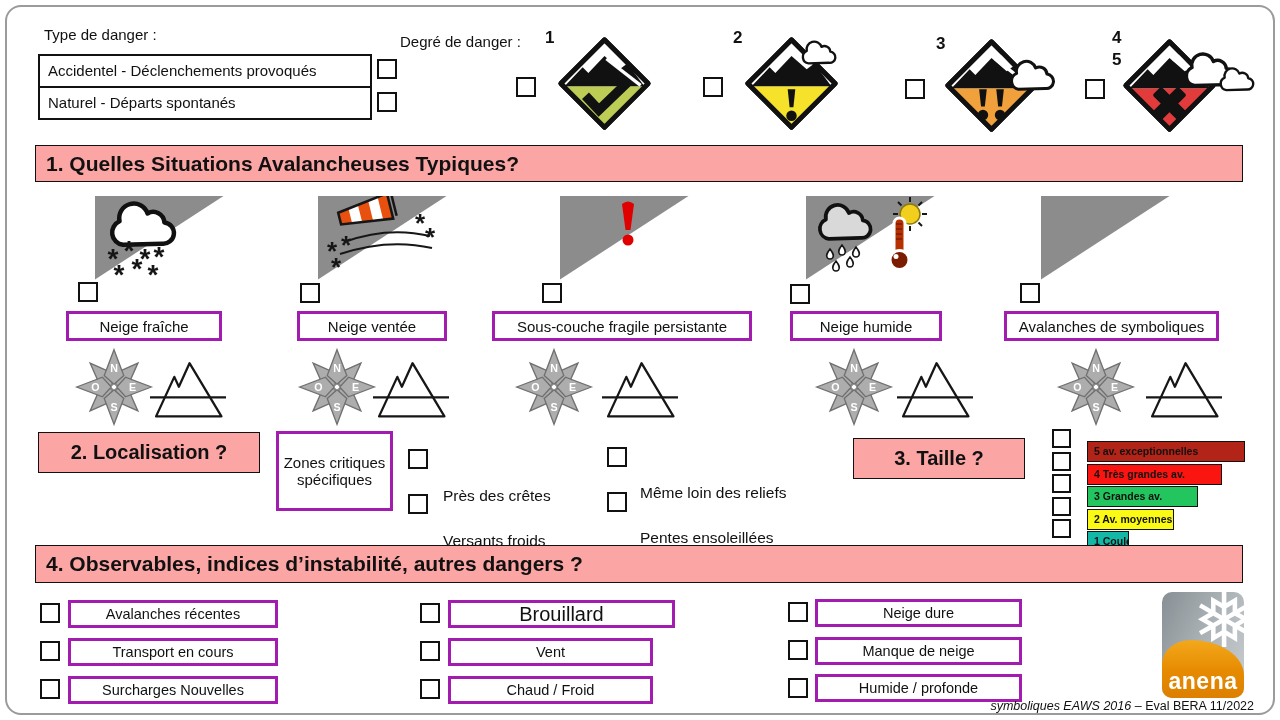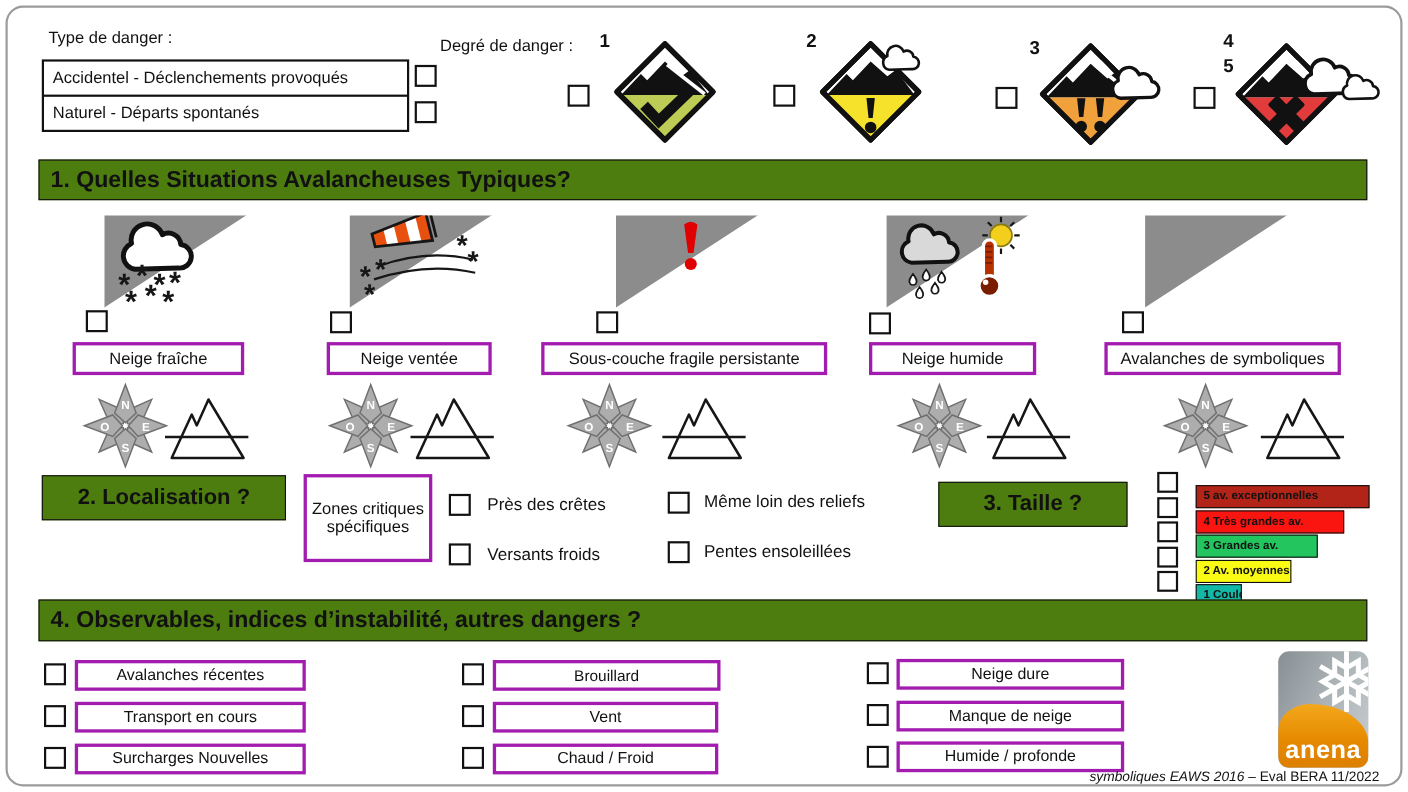--- a/index.html
+++ b/index.html
@@ -3,30 +3,30 @@
 <meta charset="utf-8">
 <style>
   html,body{margin:0;padding:0;background:#fff;}
   #page{position:relative;width:1280px;height:720px;background:#fff;overflow:hidden;
         font-family:"Liberation Sans",sans-serif;color:#111;}
   .abs{position:absolute;}
   .frame{position:absolute;left:5px;top:5px;width:1266px;height:706px;
          border:2px solid #9b9b9b;border-radius:16px;pointer-events:none;}
   .cb{position:absolute;width:20px;height:20px;background:#fff;border:2px solid #111;box-sizing:border-box;}
   .cb.sm{width:19px;height:19px;}
-  .blue{background:#4d7c0f;}
+  .blue{background:#fca5a5;}
   .hdr{position:absolute;border:1.5px solid #111;box-sizing:border-box;display:flex;align-items:center;
        padding-left:10px;font-weight:bold;font-size:21px;}
   .bluebox{position:absolute;border:1.5px solid #111;box-sizing:border-box;display:flex;align-items:center;
        justify-content:center;font-weight:bold;font-size:20px;}
   .wbox{position:absolute;background:#fff;border:3px solid #a21caf;box-sizing:border-box;display:flex;
        align-items:center;justify-content:center;font-size:15px;text-align:center;}
   .optrow{height:30px;line-height:30px;padding-left:8px;font-size:15px;}
   .optrow+.optrow{border-top:2px solid #111;}
-  .lbl{position:absolute;font-size:15.5px;white-space:nowrap;}
+  .lbl{position:absolute;font-size:15.5px;white-space:nowrap;margin-top:36px;}
   .num{position:absolute;font-weight:bold;font-size:17px;}
   .blabel{position:absolute;font-weight:normal;font-size:15px;}
   .sizebar{position:absolute;height:21px;border:1.2px solid #111;box-sizing:border-box;font-size:10.5px;
        font-weight:bold;line-height:18px;padding-left:6px;white-space:nowrap;overflow:hidden;margin-top:12px;}
   .logo{position:absolute;left:1162px;top:592px;width:82px;height:106px;border-radius:10px;overflow:hidden;
         background:linear-gradient(115deg,#878f94 0%,#a9b0b4 45%,#c9ced0 100%);}
   .logo .flake{position:absolute;right:-12px;top:-16px;font-size:76px;color:#fff;font-family:"DejaVu Sans",sans-serif;}
   .logo .hill{position:absolute;left:0;bottom:0;width:100%;height:58px;
         background:linear-gradient(180deg,#f3a81c,#e68a00 55%,#dd7f00);
         border-top-left-radius:55% 65%;border-top-right-radius:100% 95%;}
@@ -341,21 +341,21 @@
 <div class="hdr blue" style="left:35px;top:545px;width:1208px;height:38px">4. Observables, indices d’instabilité, autres dangers ?</div>
 
 <div class="cb" style="left:40px;top:603px"></div>
 <div class="wbox" style="left:68px;top:600px;width:210px;height:28px;font-size:14.5px">Avalanches récentes</div>
 <div class="cb" style="left:40px;top:641px"></div>
 <div class="wbox" style="left:68px;top:638px;width:210px;height:28px;font-size:14.5px">Transport en cours</div>
 <div class="cb" style="left:40px;top:679px"></div>
 <div class="wbox" style="left:68px;top:676px;width:210px;height:28px;font-size:14.5px">Surcharges Nouvelles</div>
 
 <div class="cb" style="left:420px;top:603px"></div>
-<div class="wbox" style="left:448px;top:600px;width:207px;height:28px;font-size:14px">Brouillard</div>
+<div class="wbox" style="left:448px;top:600px;width:227px;height:28px;font-size:20px">Brouillard</div>
 <div class="cb" style="left:420px;top:641px"></div>
 <div class="wbox" style="left:448px;top:638px;width:205px;height:28px;font-size:14.5px">Vent</div>
 <div class="cb" style="left:420px;top:679px"></div>
 <div class="wbox" style="left:448px;top:676px;width:205px;height:28px;font-size:14.5px">Chaud / Froid</div>
 
 <div class="cb" style="left:788px;top:602px"></div>
 <div class="wbox" style="left:815px;top:599px;width:207px;height:28px;font-size:14.5px">Neige dure</div>
 <div class="cb" style="left:788px;top:640px"></div>
 <div class="wbox" style="left:815px;top:637px;width:207px;height:28px;font-size:14.5px">Manque de neige</div>
 <div class="cb" style="left:788px;top:678px"></div>

